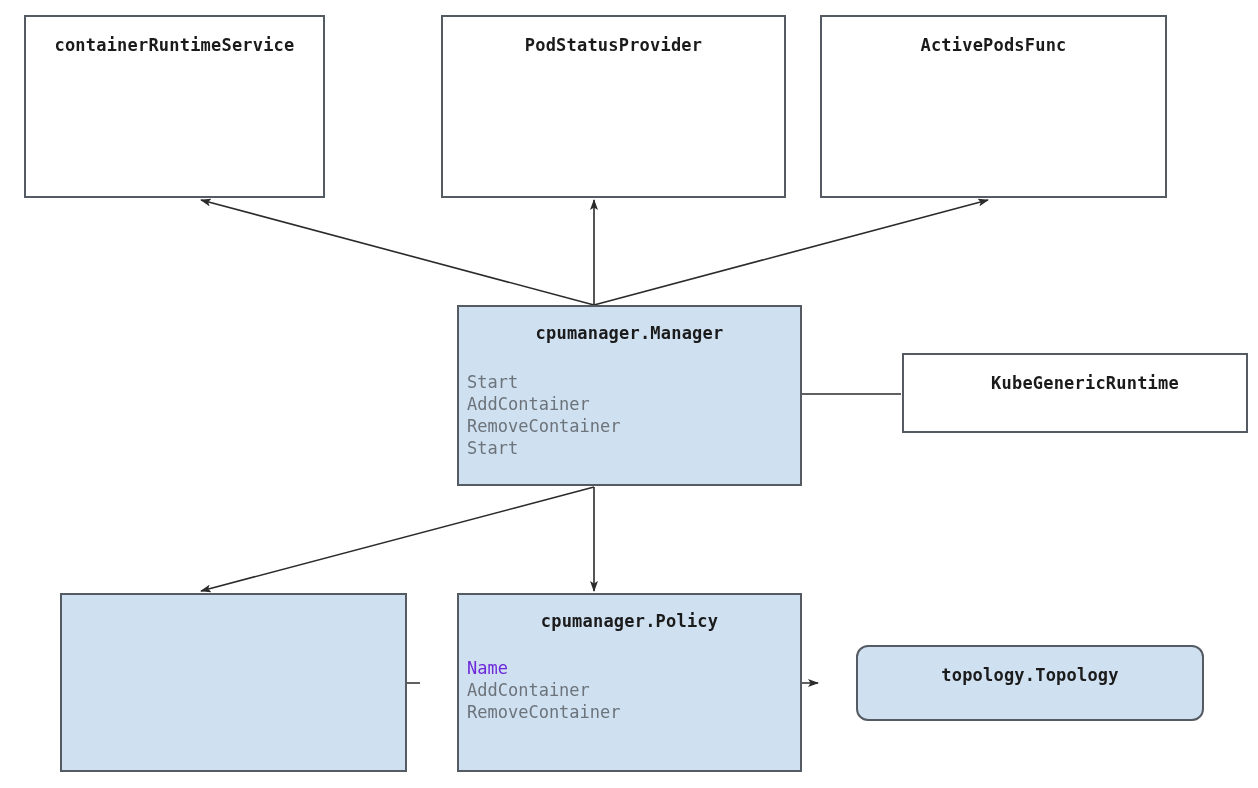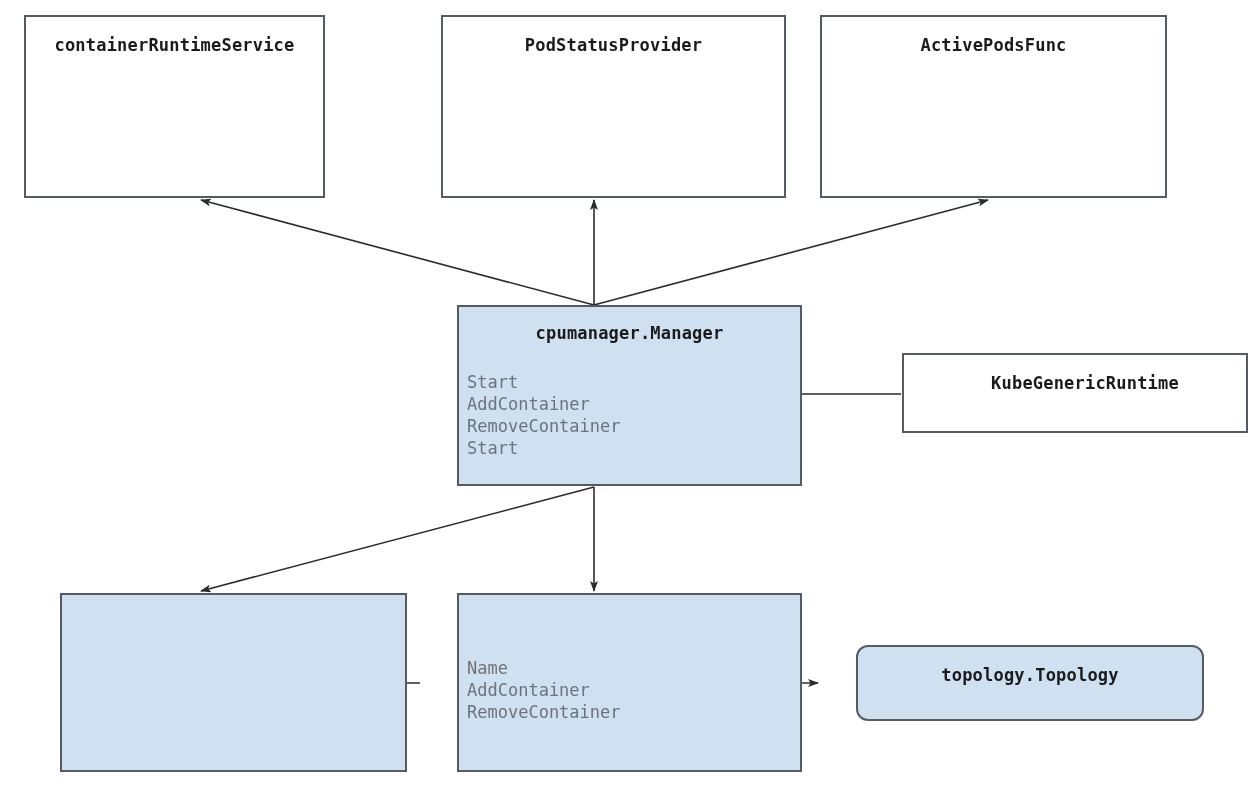--- a/index.html
+++ b/index.html
@@ -105,22 +105,23 @@
           <span class="node-member" style="color: rgb(108, 115, 122);">Start</span>
         </div>
       </div>
       <div class="uml-node" style="left: 902px; top: 353px; width: 346px; height: 80px; border-color: rgb(85, 91, 98); background: rgb(255, 255, 255);">
         <span class="node-title" style="position: absolute; left: 0px; right: 0px; top: 18px; color: rgb(27, 27, 27); padding-left: 20px;">KubeGenericRuntime</span>
         <div class="node-members" style="position: absolute; left: 6px; top: 48px;"></div>
       </div>
       <div class="uml-node filled" style="left: 24px; top: 593px; width: 347px; height: 179px; border-color: rgb(85, 91, 98); background: rgb(207, 224, 241);">
       </div>
       <div class="uml-node filled" style="left: 421px; top: 593px; width: 345px; height: 179px; border-color: rgb(85, 91, 98); background: rgb(207, 224, 241);">
+        <span class="node-title" style="position: absolute; left: 0px; right: 0px; top: 16px; color: rgb(27, 27, 27);">cpumanager.Policy</span>
         <div class="node-members" style="position: absolute; left: 8px; top: 62px;">
-          <span class="node-member" style="color: #737373;">Name</span>
+          <span class="node-member" style="color: #6d28d9;">Name</span>
           <span class="node-member" style="color: rgb(108, 115, 122);">AddContainer</span>
           <span class="node-member" style="color: rgb(108, 115, 122);">RemoveContainer</span>
         </div>
       </div>
       <div class="uml-node filled" style="left: 820px; top: 645px; width: 348px; height: 76px; border-color: rgb(85, 91, 98); background: rgb(207, 224, 241); border-radius: 12px;">
         <span class="node-title" style="position: absolute; left: 0px; right: 0px; top: 18px; color: rgb(27, 27, 27);">topology.Topology</span>
         <div class="node-members" style="position: absolute; left: 6px; top: 48px;"></div>
       </div>
     </div>
 

